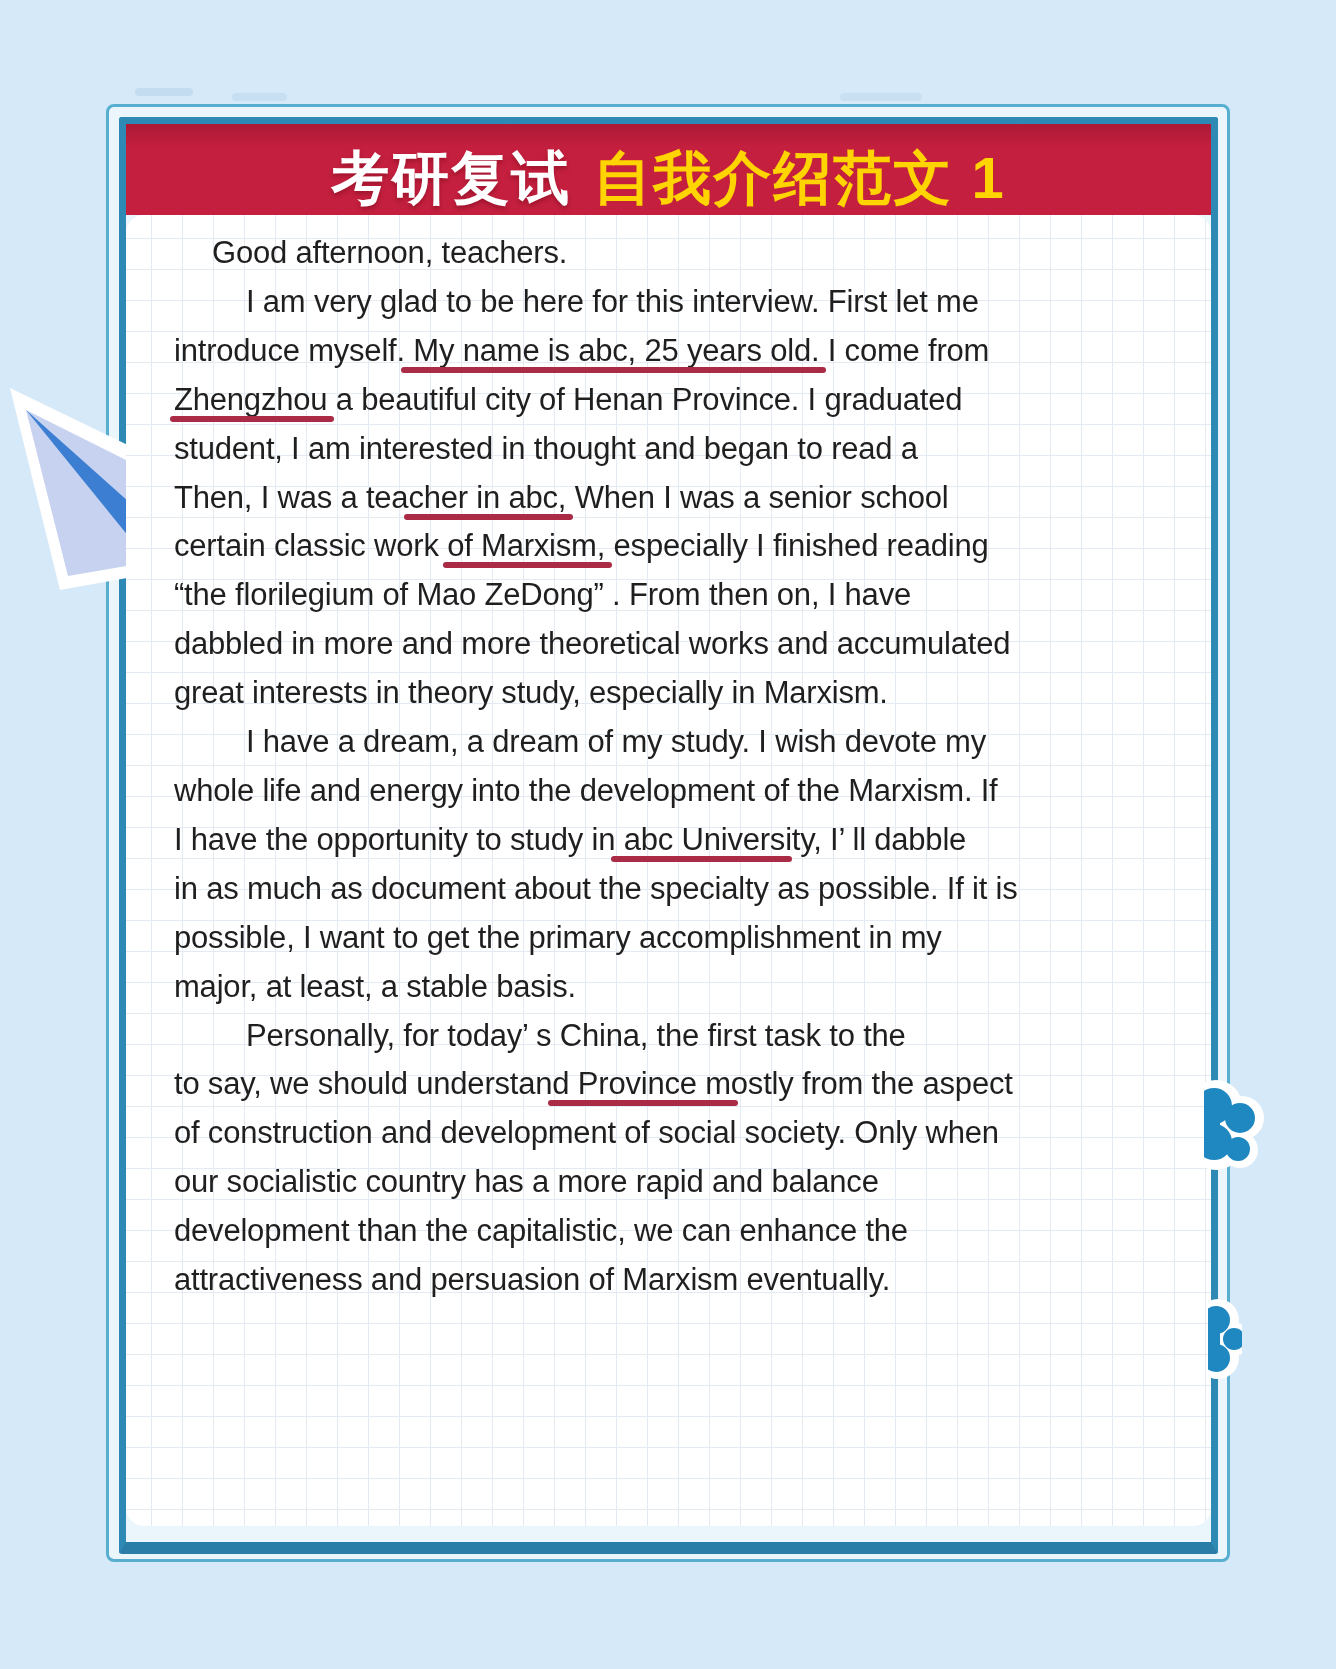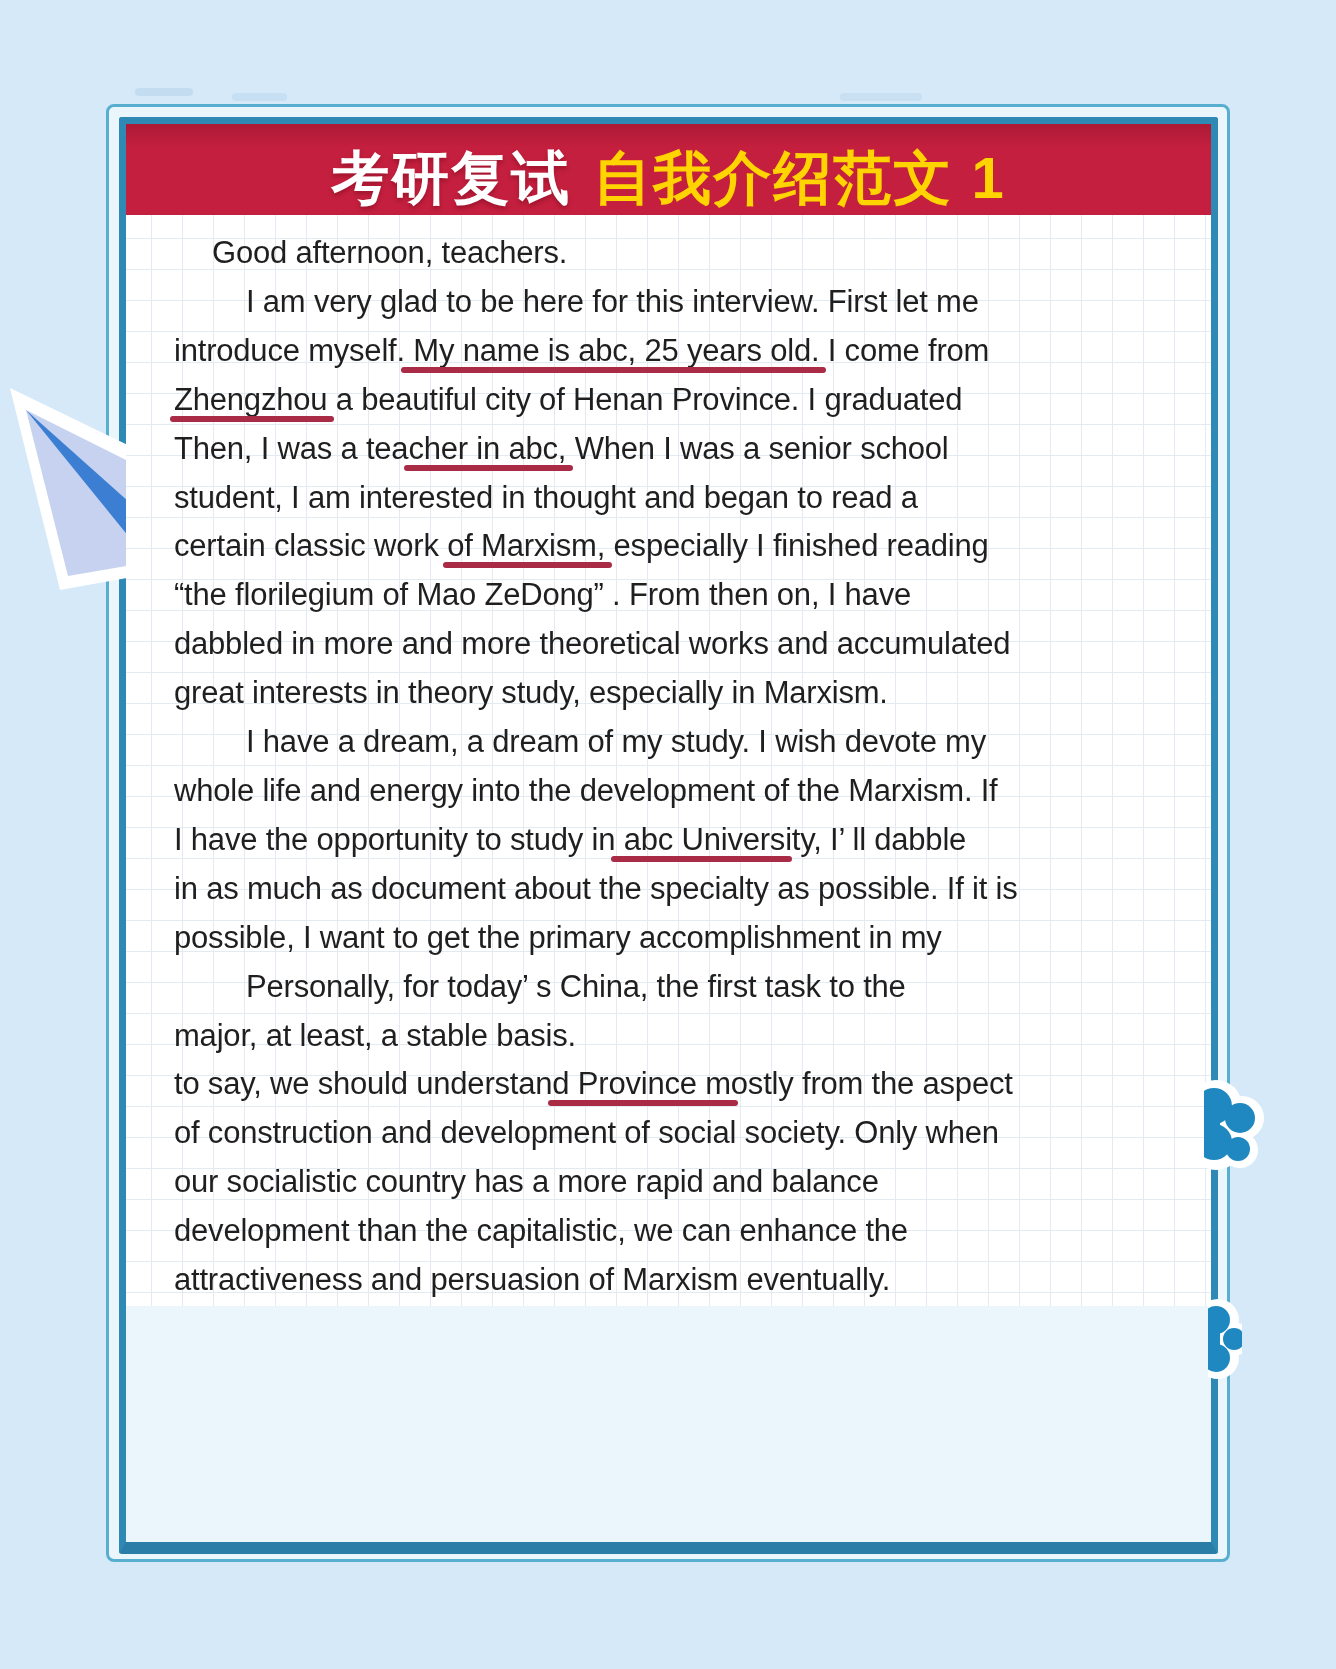--- a/index.html
+++ b/index.html
@@ -41,26 +41,26 @@
   }
   .banner .t1{
     color:var(--title-part1-color,#fff);font-size:58px;font-weight:bold;letter-spacing:2px;
     text-shadow:0 3px 4px rgba(90,0,15,.35);
   }
   .banner .t2{
     color:var(--title-part2-color,#ffd400);font-size:58px;font-weight:bold;letter-spacing:2px;
     margin-left:22px;
   }
   .body{
-    height:1091px;background-color:#fff;
+    height:1311px;background-color:#fff;
     background-image:
       linear-gradient(#e4eaf2 1px,transparent 1px),
       linear-gradient(90deg,#e4eaf2 1px,transparent 1px);
     background-size:31px 31px;background-position:-6px -8px;
-    padding:14px 30px 0 48px;box-sizing:border-box;
+    padding:14px 30px 0 48px;box-sizing:border-box;border-radius:18px;
   }
   .line{
     white-space:pre;font-size:31px;letter-spacing:-0.2px;
     line-height:48.9px;color:var(--text-color,#1f1f1f);
   }
   .line.ind1{padding-left:38px;}
   .line.ind2{padding-left:72px;}
   .u{position:relative;}
   .u::after{
     content:"";position:absolute;left:-4px;right:-7px;bottom:-5px;height:6px;
@@ -90,33 +90,33 @@
 
   <div class="content">
     <div class="banner">
       <span class="t1">考研复试</span><span class="t2">自我介绍范文 1</span>
     </div>
     <div class="body">
         <div class="line ind1"><span>Good afternoon, teachers.</span></div>
         <div class="line ind2"><span>I am very glad to be here for this interview. First let me</span></div>
         <div class="line ind0"><span>introduce myself.</span><span class="u"> My name is abc, 25 years old.</span><span> I come from</span></div>
         <div class="line ind0"><span class="u">Zhengzhou</span><span> a beautiful city of Henan Province. I graduated</span></div>
+        <div class="line ind0"><span>student, I am interested in thought and began to read a</span></div>
         <div class="line ind0"><span>Then, I was a tea</span><span class="u">cher in abc,</span><span> When I was a senior school</span></div>
-        <div class="line ind0"><span>student, I am interested in thought and began to read a</span></div>
         <div class="line ind0"><span>certain classic work </span><span class="u">of Marxism,</span><span> especially I finished reading</span></div>
         <div class="line ind0"><span>“the florilegium of Mao ZeDong” . From then on, I have</span></div>
         <div class="line ind0"><span>dabbled in more and more theoretical works and accumulated</span></div>
         <div class="line ind0"><span>great interests in theory study, especially in Marxism.</span></div>
         <div class="line ind2"><span>I have a dream, a dream of my study. I wish devote my</span></div>
         <div class="line ind0"><span>whole life and energy into the development of the Marxism. If</span></div>
         <div class="line ind0"><span>I have the opportunity to study in</span><span class="u"> abc Univers</span><span>ity, I’ ll dabble</span></div>
         <div class="line ind0"><span>in as much as document about the specialty as possible. If it is</span></div>
         <div class="line ind0"><span>possible, I want to get the primary accomplishment in my</span></div>
+        <div class="line ind0"><span>major, at least, a stable basis.</span></div>
         <div class="line ind2"><span>Personally, for today’ s China, the first task to the</span></div>
-        <div class="line ind0"><span>major, at least, a stable basis.</span></div>
         <div class="line ind0"><span>to say, we should understan</span><span class="u">d Province m</span><span>ostly from the aspect</span></div>
         <div class="line ind0"><span>of construction and development of social society. Only when</span></div>
         <div class="line ind0"><span>our socialistic country has a more rapid and balance</span></div>
         <div class="line ind0"><span>development than the capitalistic, we can enhance the</span></div>
         <div class="line ind0"><span>attractiveness and persuasion of Marxism eventually.</span></div>
       </div>
   </div>
 
   <svg class="clover clover-big" width="76" height="108" viewBox="0 0 76 108">
     <g fill="#ffffff">

